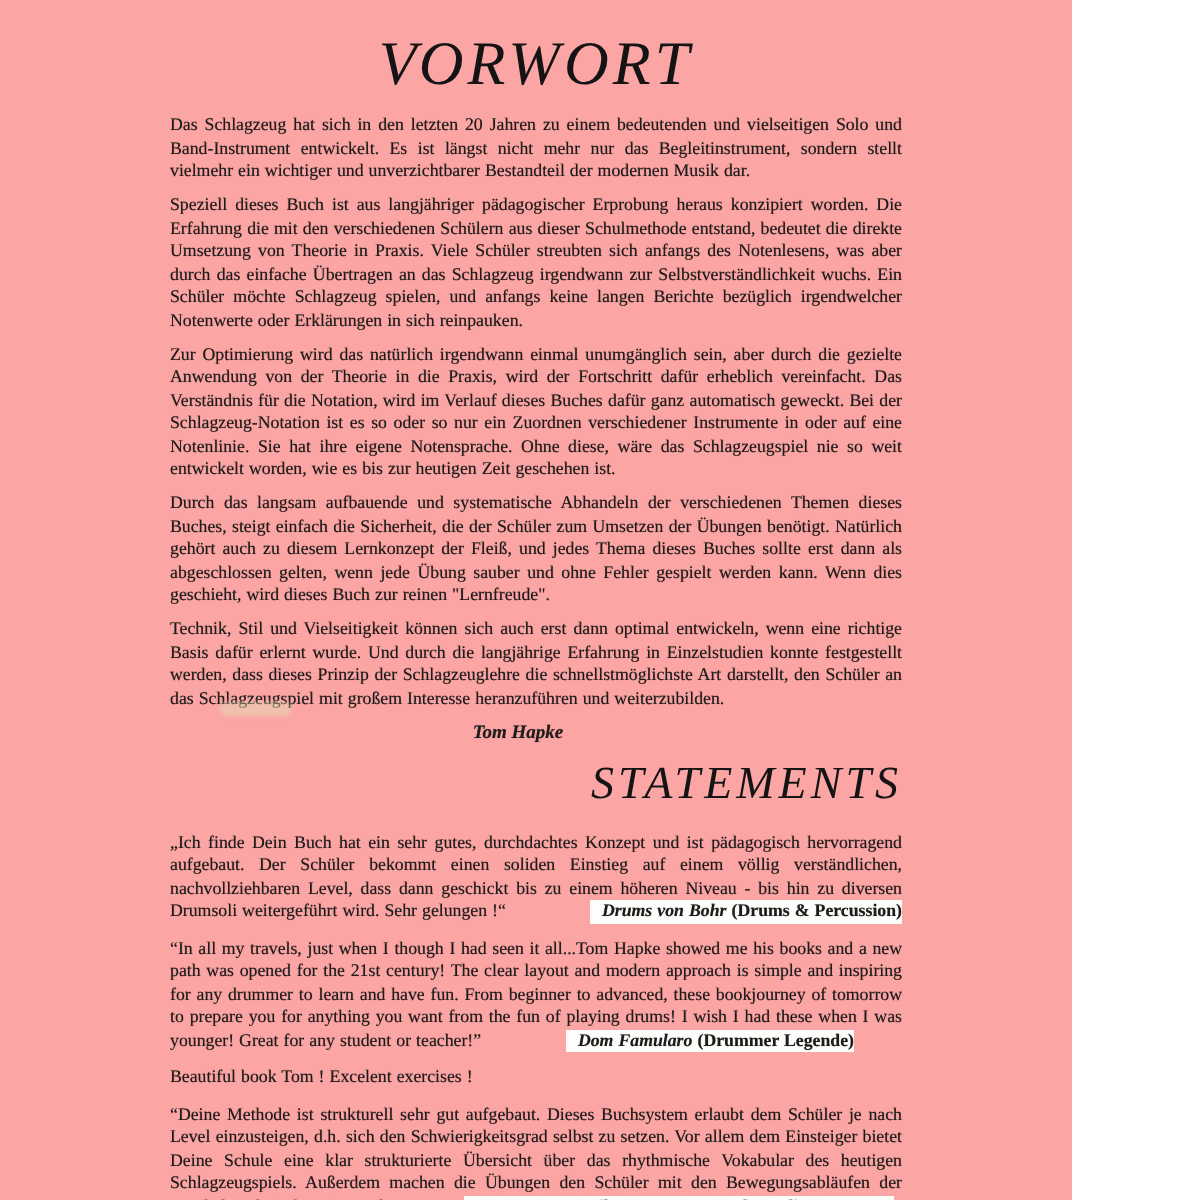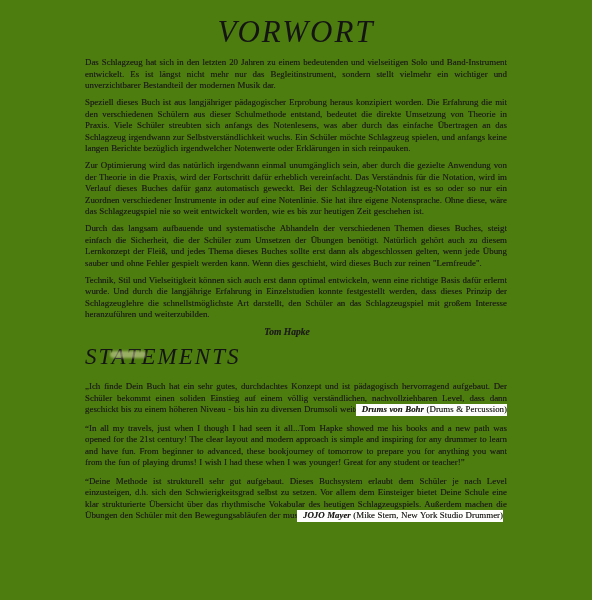--- a/index.html
+++ b/index.html
@@ -1,38 +1,38 @@
 <!DOCTYPE html>
 <html><head>
 <meta charset="utf-8">
 <style>
   html, body { margin: 0; padding: 0; background: #ffffff; }
   .page {
     position: relative;
-    width: 592px;
+    width: 536px;
     height: 600px;
-    background: #4d7c0f;
+    background: #fca5a5;
     overflow: hidden;
     font-family: "Liberation Serif", "DejaVu Serif", serif;
     color: #1d1c1a;
     box-sizing: border-box;
     padding: 16px 85px 8px 85px;
   }
   .doc-title {
     text-align: center;
     font-style: italic;
     font-weight: normal;
     font-size: 31px;
     line-height: 32px;
     letter-spacing: 2px;
     margin: 0 0 9px 0;
     color: #141414;
   }
   .section-title {
-    text-align: left;
+    text-align: right;
     font-style: italic;
     font-weight: normal;
     font-size: 23px;
     line-height: 24px;
     letter-spacing: 2px;
     margin: 7px 0 12px 0;
     color: #141414;
   }
   .para {
     font-size: 8.9px;
@@ -65,21 +65,21 @@
     position: absolute;
     bottom: 0;
     right: 0;
     white-space: nowrap;
     background: #fdfdfb;
     padding-left: 6px;
   }
   .attr.inset-a { right: 24px; }
   .attr.inset-b { right: 4px; }
   .attr-name { font-weight: bold; font-style: italic; }
-  .attr-role { font-weight: normal; font-style: normal; }
+  .attr-role { font-weight: bold; font-style: normal; }
   .smudge {
     position: absolute;
     left: 110px;
     top: 351px;
     width: 36px;
     height: 7px;
     background: rgba(228, 224, 182, 0.5);
     border-radius: 4px;
     filter: blur(1px);
     pointer-events: none;
@@ -107,23 +107,28 @@
   <div class="statement">
     <span>„Ich finde Dein Buch hat ein sehr gutes, durchdachtes Konzept und ist pädagogisch hervorragend aufgebaut. Der Schüler bekommt einen soliden Einstieg auf einem völlig verständlichen, nachvollziehbaren Level, dass dann geschickt bis zu einem höheren Niveau - bis hin zu diversen Drumsoli weitergeführt wird. Sehr gelungen !“</span>
     <span class="attr">
       <span class="attr-name">Drums von Bohr</span>
       <span class="attr-role"> (Drums &amp; Percussion)</span>
     </span>
   </div>
 
   <div class="statement">
     <span>“In all my travels, just when I though I had seen it all...Tom Hapke showed me his books and a new path was opened for the 21st century! The clear layout and modern approach is simple and inspiring for any drummer to learn and have fun. From beginner to advanced, these bookjourney of tomorrow to prepare you for anything you want from the fun of playing drums! I wish I had these when I was younger! Great for any student or teacher!”</span>
+    <span class="attr inset-a">
+      <span class="attr-name">Dom Famularo</span>
+      <span class="attr-role"> (Drummer Legende)</span>
+    </span>
   </div>
 
   <div class="statement">
+    <span>Beautiful book Tom ! Excelent exercises !</span>
   </div>
 
   <div class="statement">
     <span>“Deine Methode ist strukturell sehr gut aufgebaut. Dieses Buchsystem erlaubt dem Schüler je nach Level einzusteigen, d.h. sich den Schwierigkeitsgrad selbst zu setzen. Vor allem dem Einsteiger bietet Deine Schule eine klar strukturierte Übersicht über das rhythmische Vokabular des heutigen Schlagzeugspiels. Außerdem machen die Übungen den Schüler mit den Bewegungsabläufen der musikal./technischen Anwendung vertraut. COOL!”</span>
     <span class="attr inset-b">
       <span class="attr-name">JOJO Mayer</span>
       <span class="attr-role"> (Mike Stern, New York Studio Drummer)</span>
     </span>
   </div>
 

